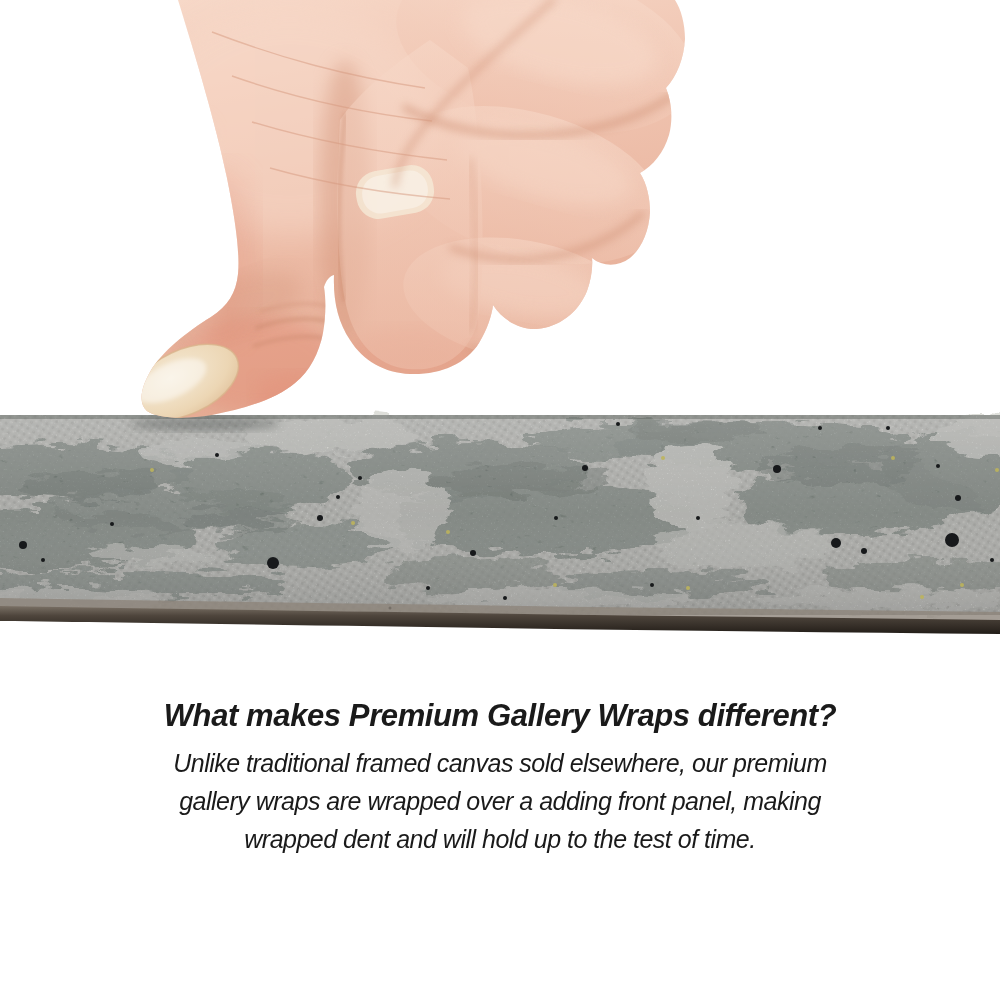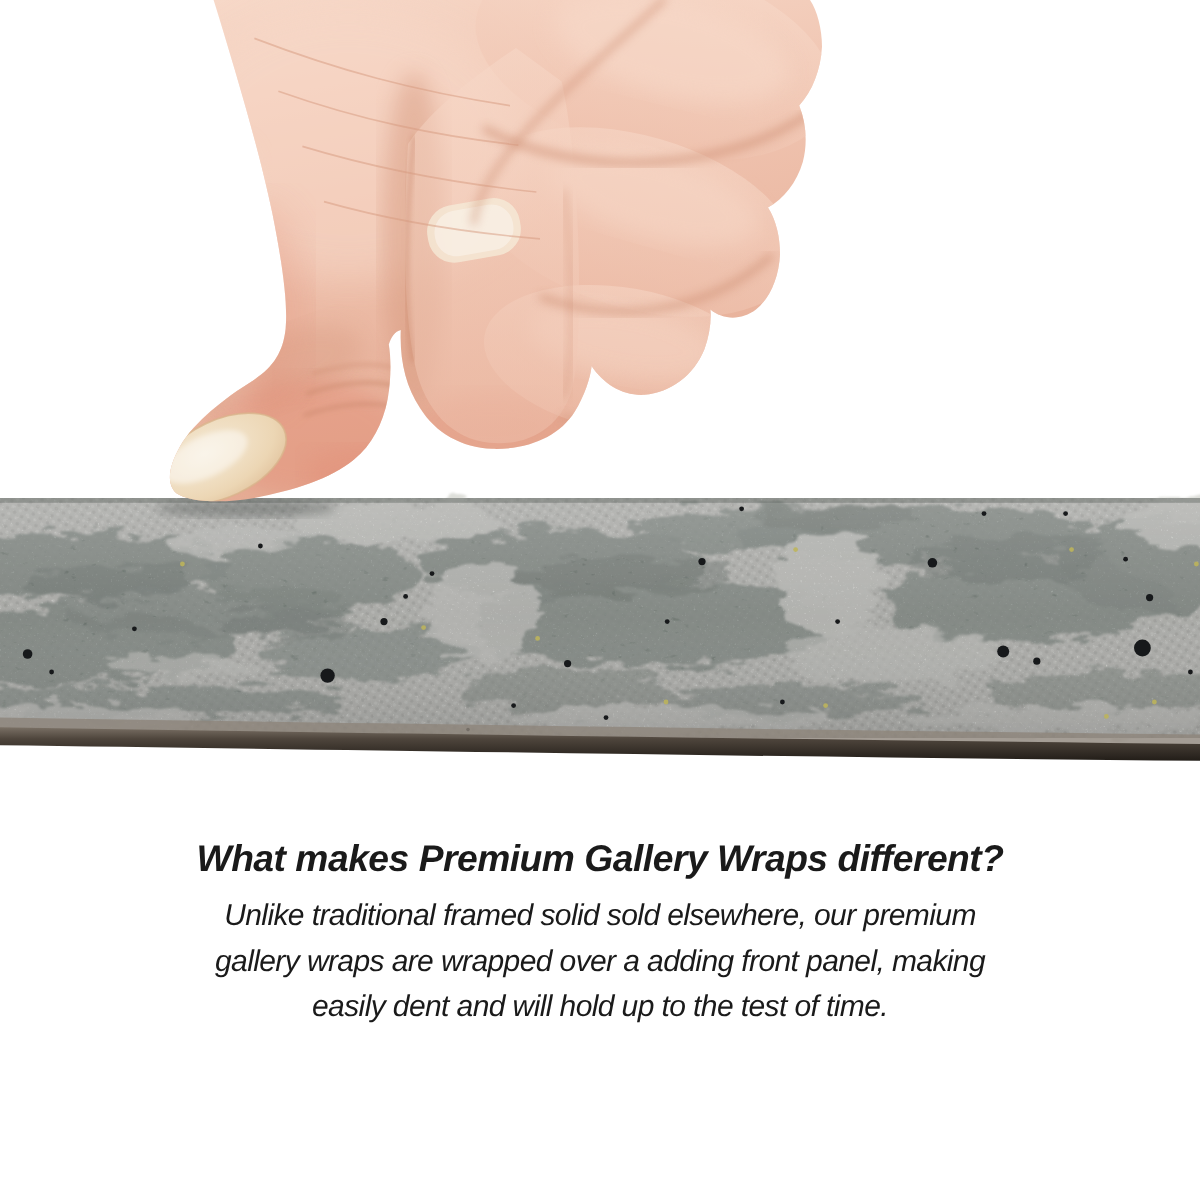--- a/index.html
+++ b/index.html
@@ -259,17 +259,17 @@
           <ellipse cx="185" cy="382" rx="57" ry="32" fill="url(#nailGrad)"></ellipse>
           <ellipse cx="185" cy="382" rx="57" ry="32" fill="none" style="stroke:var(--nail-dark,#d9b48c)" stroke-width="1.5" opacity="0.8"></ellipse>
           <ellipse cx="173" cy="375" rx="38" ry="17" fill="#ffffff" opacity="0.45" filter="url(#b2)"></ellipse>
         </g>
       </g>
     </g>
   </svg>
 
   <div class="caption">
     <h2>What makes Premium Gallery Wraps different?</h2>
-    <p>Unlike traditional framed solid sold elsewhere, our premium</p>
+    <p>Unlike traditional framed canvas sold elsewhere, our premium</p>
     <p>gallery wraps are wrapped over a adding front panel, making</p>
-    <p>easily dent and will hold up to the test of time.</p>
+    <p>wrapped dent and will hold up to the test of time.</p>
   </div>
 </div>
 
 </body></html>

